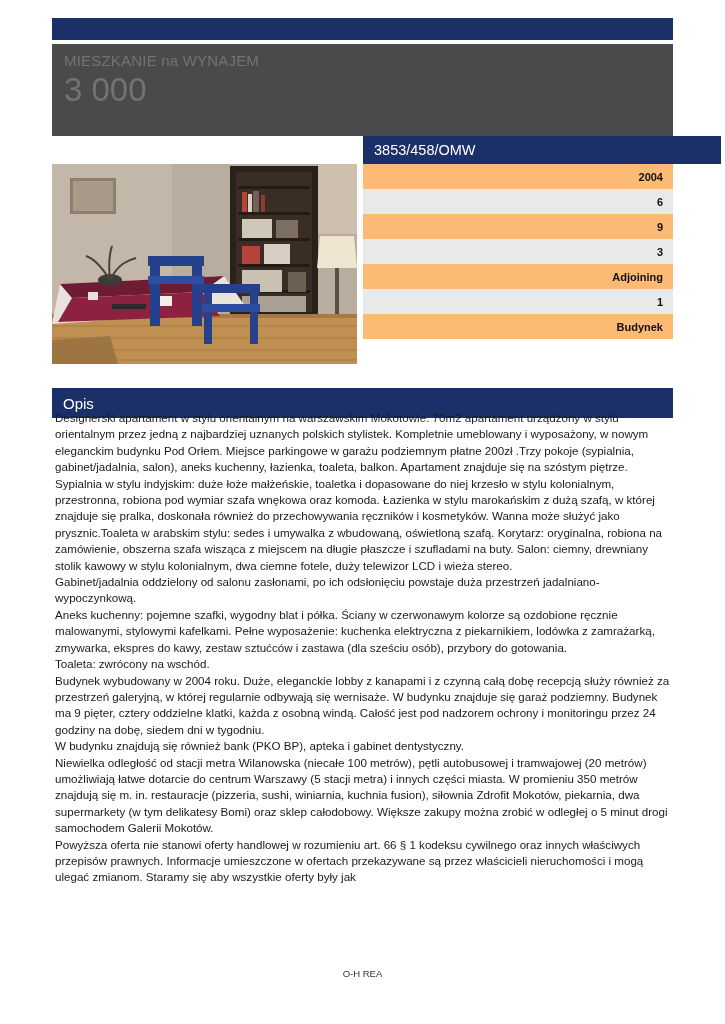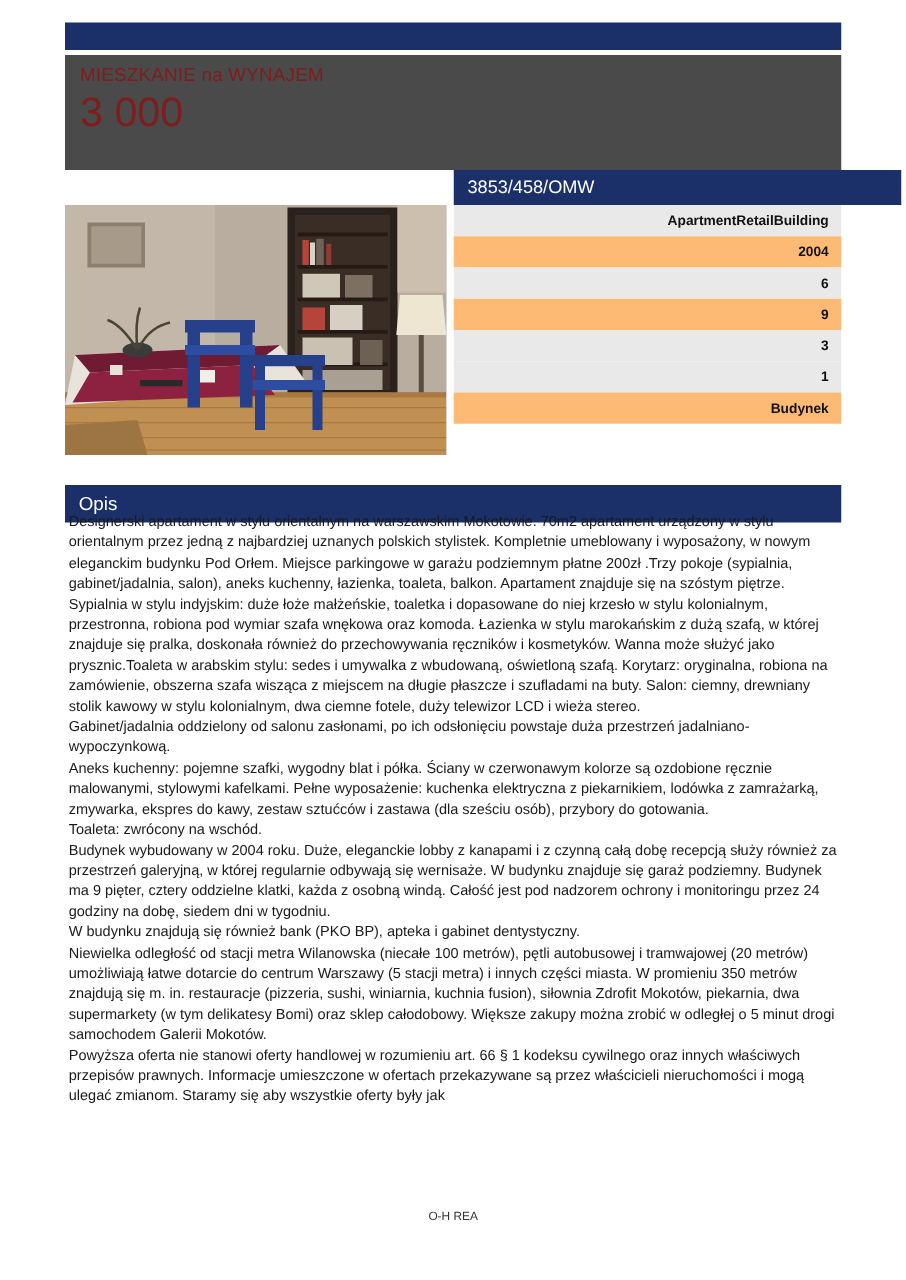--- a/index.html
+++ b/index.html
@@ -37,21 +37,21 @@
     top: 44px;
     width: 621px;
     height: 92px;
     background: #4a4a4a;
   }
   .hdr-left {
     position: absolute;
     left: 64px;
     top: 52px;
     width: 300px;
-    color: #7f1d1d;
+    color: #737373;
   }
   .hdr-kind {
     font-size: 15px;
     letter-spacing: .2px;
     margin: 0 0 4px 0;
     font-weight: 400;
   }
   .hdr-price {
     font-size: 33px;
     font-weight: 400;
@@ -243,34 +243,34 @@
       <rect x="150" y="120" width="58" height="9" fill="#27408b"></rect>
       <rect x="152" y="128" width="8" height="52" fill="#27408b"></rect>
       <rect x="198" y="128" width="8" height="52" fill="#27408b"></rect>
       <rect x="150" y="140" width="58" height="8" fill="#2f4da0"></rect>
 
       <polygon points="0,176 58,172 66,200 0,200" fill="#9d7542"></polygon>
     </svg>
   </div>
 
   <div class="attr-table">
-    <div class="attr-row odd">
-      <span class="attr-val">ApartmentRetailBuilding</span>
-    </div>
     <div class="attr-row even">
       <span class="attr-val">2004</span>
     </div>
     <div class="attr-row odd">
       <span class="attr-val">6</span>
     </div>
     <div class="attr-row even">
       <span class="attr-val">9</span>
     </div>
     <div class="attr-row odd">
       <span class="attr-val">3</span>
+    </div>
+    <div class="attr-row even">
+      <span class="attr-val">Adjoining</span>
     </div>
     <div class="attr-row odd">
       <span class="attr-val">1</span>
     </div>
     <div class="attr-row even">
       <span class="attr-val">Budynek</span>
     </div>
   </div>
 
   <div class="opis-bar">

